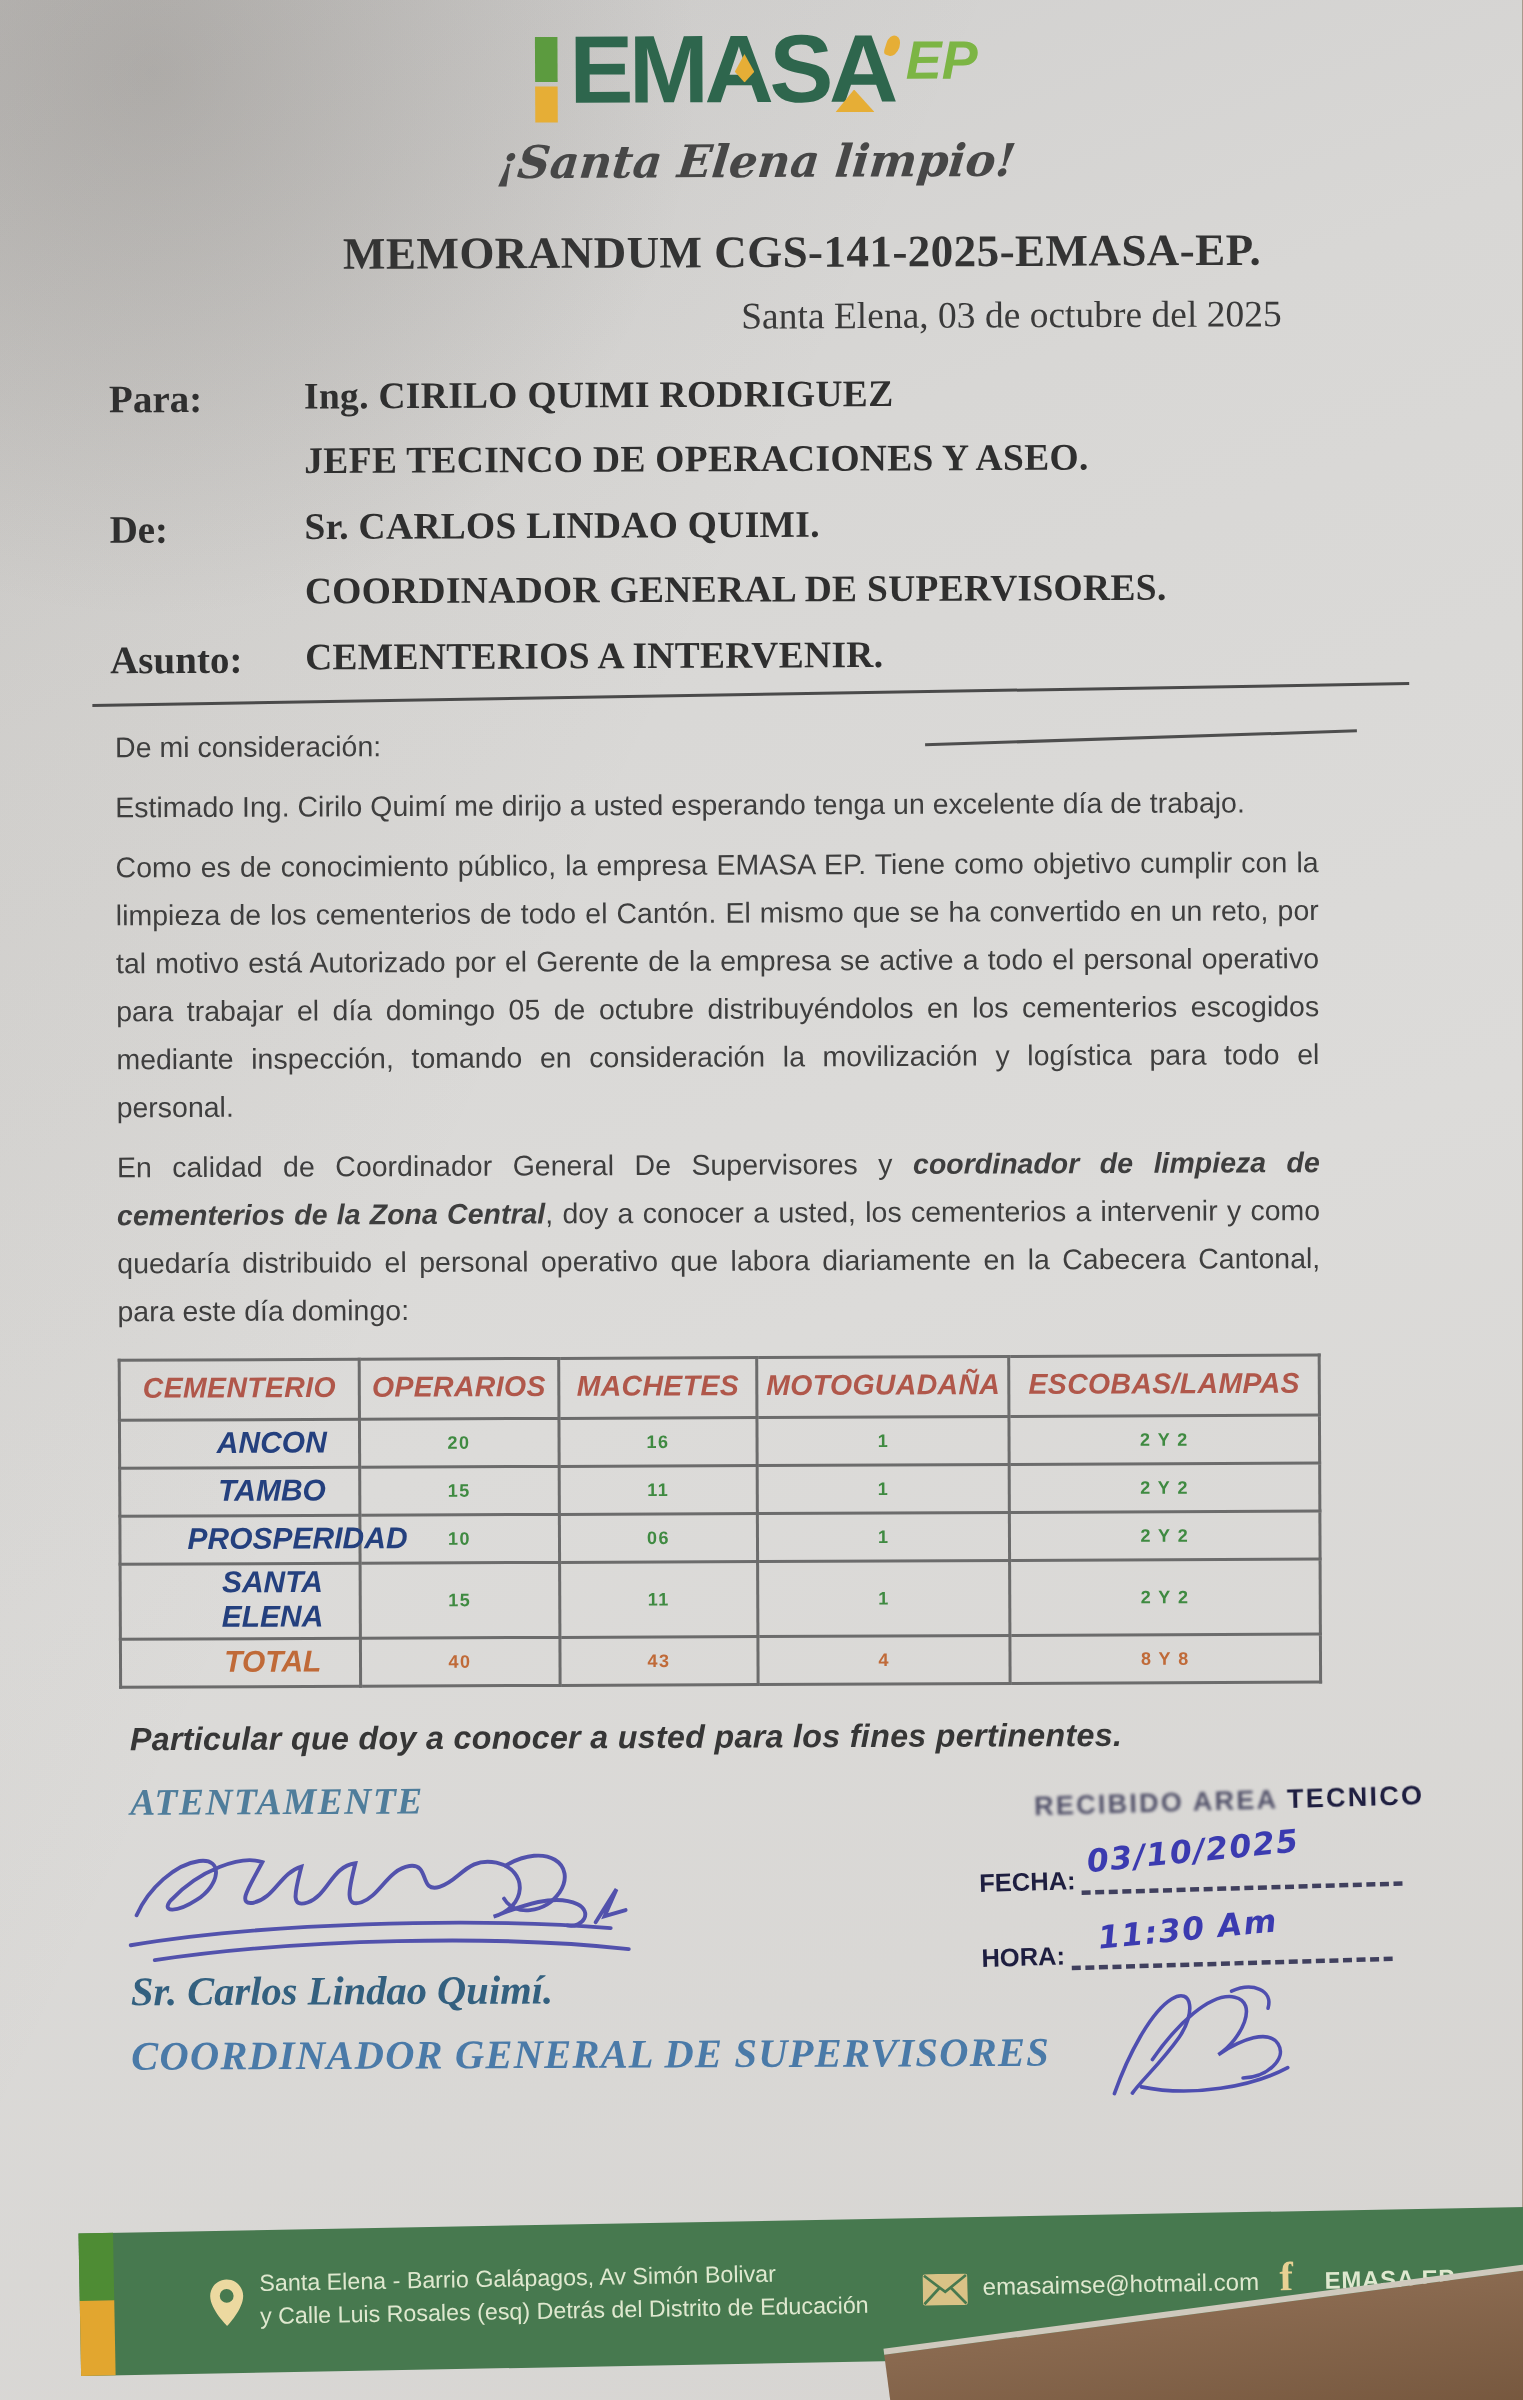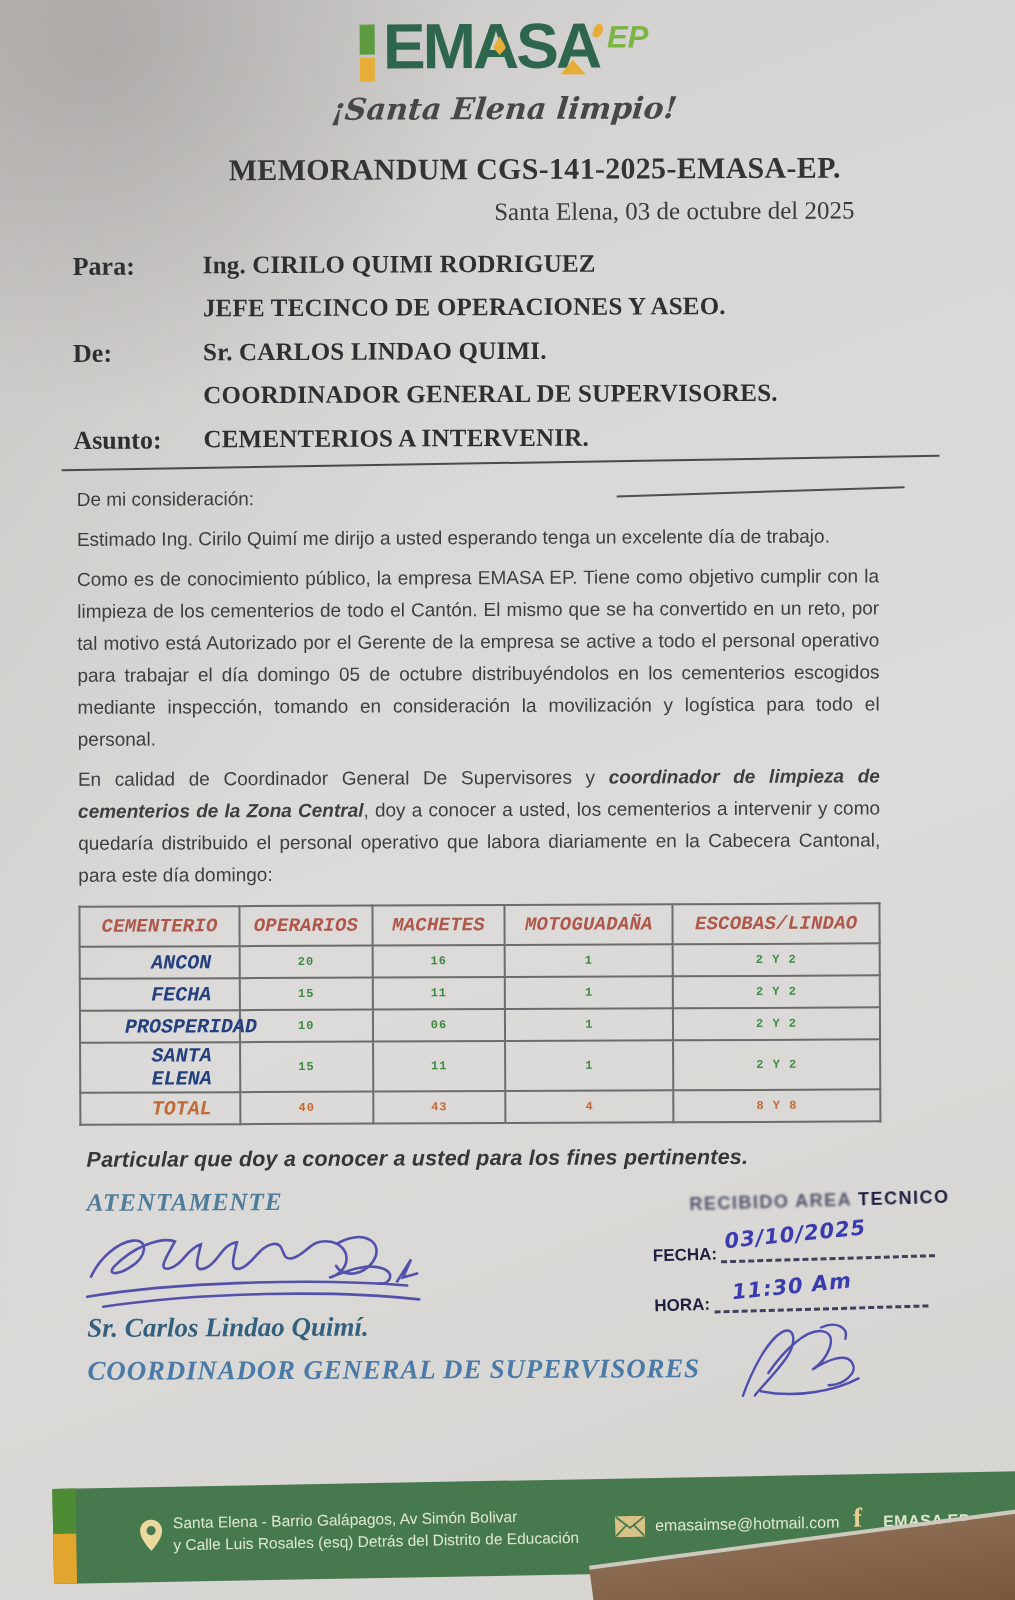--- a/index.html
+++ b/index.html
@@ -14,21 +14,21 @@
   .logo-block{padding-top:14px;text-align:center;}
   .logo-row{display:inline-flex;align-items:flex-start;gap:8px;position:relative;}
   .logo-bar{display:flex;flex-direction:column;gap:3px;margin-top:10px;}
   .logo-bar .g{width:15px;height:30px;background:#5c9b3f;}
   .logo-bar .y{width:15px;height:24px;background:#e6ae36;}
   .logo-word{position:relative;font-weight:900;font-size:64px;line-height:64px;letter-spacing:-3px;color:#2e664d;font-family:"Liberation Sans",sans-serif;}
   .acc{position:absolute;background:#e6ae36;}
   .acc-kite{left:51%;top:22px;width:13px;height:19px;clip-path:polygon(50% 0,100% 62%,50% 100%,0 62%);}
   .acc-base{left:82%;bottom:3px;width:26px;height:15px;clip-path:polygon(0 100%,48% 0,100% 100%);}
   .acc-comma{right:-4px;top:10px;width:9px;height:14px;border-radius:60% 60% 70% 30%;transform:rotate(18deg);}
-  .logo-ep{font-style:italic;font-weight:800;font-size:31px;color:#7cb544;margin-top:6px;letter-spacing:0;text-align:center;}
+  .logo-ep{font-style:italic;font-weight:800;font-size:36px;color:#7cb544;margin-top:6px;letter-spacing:0;text-align:center;}
   .logo-tagline{margin-top:10px;font-family:"DejaVu Serif",serif;font-style:italic;font-weight:700;font-size:30px;color:#474747;transform:skewX(-6deg);}
   
   .memo-title{margin-top:26px;text-align:center;padding-left:60px;font-family:"Liberation Serif",serif;font-weight:700;font-size:30px;color:#343434;letter-spacing:.3px;}
   .date-line{margin-top:12px;text-align:right;padding-right:158px;font-family:"Liberation Serif",serif;font-size:25px;color:#3a3a3a;}
   
   .meta{margin:24px 75px 0 75px;font-family:"Liberation Serif",serif;color:#2f2f2f;}
   .meta-row{display:flex;margin-top:16px;}
   .meta-row:first-child{margin-top:0;}
   .meta-label{width:130px;font-weight:700;font-size:26px;flex:none;}
   .meta-value{font-weight:700;font-size:25px;letter-spacing:.2px;}
@@ -36,21 +36,21 @@
   .u-short{position:absolute;left:618px;top:492px;width:288px;height:2px;background:#4e4e4e;transform:rotate(-1.6deg);}
   .u-long{margin:8px 0 0 -12px;width:878px;height:2px;background:#4a4a4a;transform:rotate(-.7deg);}
   
   .body-block{margin:18px 135px 0 78px;width:802px;font-size:19px;line-height:32px;color:#3e3e3e;}
   .body-p{margin:8px 0 0 0;}
   .body-p.first{margin-top:0;}
   .justify{text-align:justify;}
   .bi{font-weight:700;font-style:italic;}
   
   .memo-table{margin:14px 0 0 78px;width:802px;border-collapse:collapse;table-layout:fixed;}
-  .memo-table td,.memo-table th{border:2px solid #6c6c6c;text-align:center;vertical-align:middle;font-family:Liberation Mono, monospace;}
+  .memo-table td,.memo-table th{border:2px solid #6c6c6c;text-align:center;vertical-align:middle;}
   .memo-table th{height:36px;font-style:italic;font-weight:700;font-size:19px;color:#b0574a;letter-spacing:.2px;}
   .memo-table td{height:28px;font-weight:700;font-size:12px;}
   td.cem{font-style:italic;font-size:20px;color:#24407e;padding-left:44px;}
   td.val{color:#3f8a41;letter-spacing:1px;}
   tr.total td.cem,tr.total td.val{color:#c06a38;}
   .c0{width:20%;} .c1{width:16.5%;} .c2{width:16.5%;} .c3{width:21%;} .c4{width:26%;}
   
   .closing{margin:22px 0 0 85px;font-weight:700;font-style:italic;font-size:21.5px;color:#363636;letter-spacing:.2px;}
   .sig-block{margin:16px 0 0 85px;}
   .atentamente{font-family:"Liberation Serif",serif;font-style:italic;font-weight:700;font-size:25px;color:#4f7d9b;letter-spacing:1px;}
@@ -135,31 +135,31 @@
       <p class="body-p justify"><span>En calidad de Coordinador General De Supervisores y </span><span class="bi">coordinador de limpieza de cementerios de la Zona Central</span><span>, doy a conocer a usted, los cementerios a intervenir y como quedaría distribuido el personal operativo que labora diariamente en la Cabecera Cantonal, para este día domingo:</span></p>
     </div>
 
     <table class="memo-table">
       <tbody>
           <tr>
         <th class="c0">CEMENTERIO</th>
         <th class="c1">OPERARIOS</th>
         <th class="c2">MACHETES</th>
         <th class="c3">MOTOGUADAÑA</th>
-        <th class="c4">ESCOBAS/LINDAO</th>
+        <th class="c4">ESCOBAS/LAMPAS</th>
       </tr>
       <tr>
         <td class="cem">ANCON</td>
         <td class="val">20</td>
         <td class="val">16</td>
         <td class="val">1</td>
         <td class="val">2 Y 2</td>
       </tr>
       <tr>
-        <td class="cem">FECHA</td>
+        <td class="cem">TAMBO</td>
         <td class="val">15</td>
         <td class="val">11</td>
         <td class="val">1</td>
         <td class="val">2 Y 2</td>
       </tr>
       <tr>
         <td class="cem">PROSPERIDAD</td>
         <td class="val">10</td>
         <td class="val">06</td>
         <td class="val">1</td>

